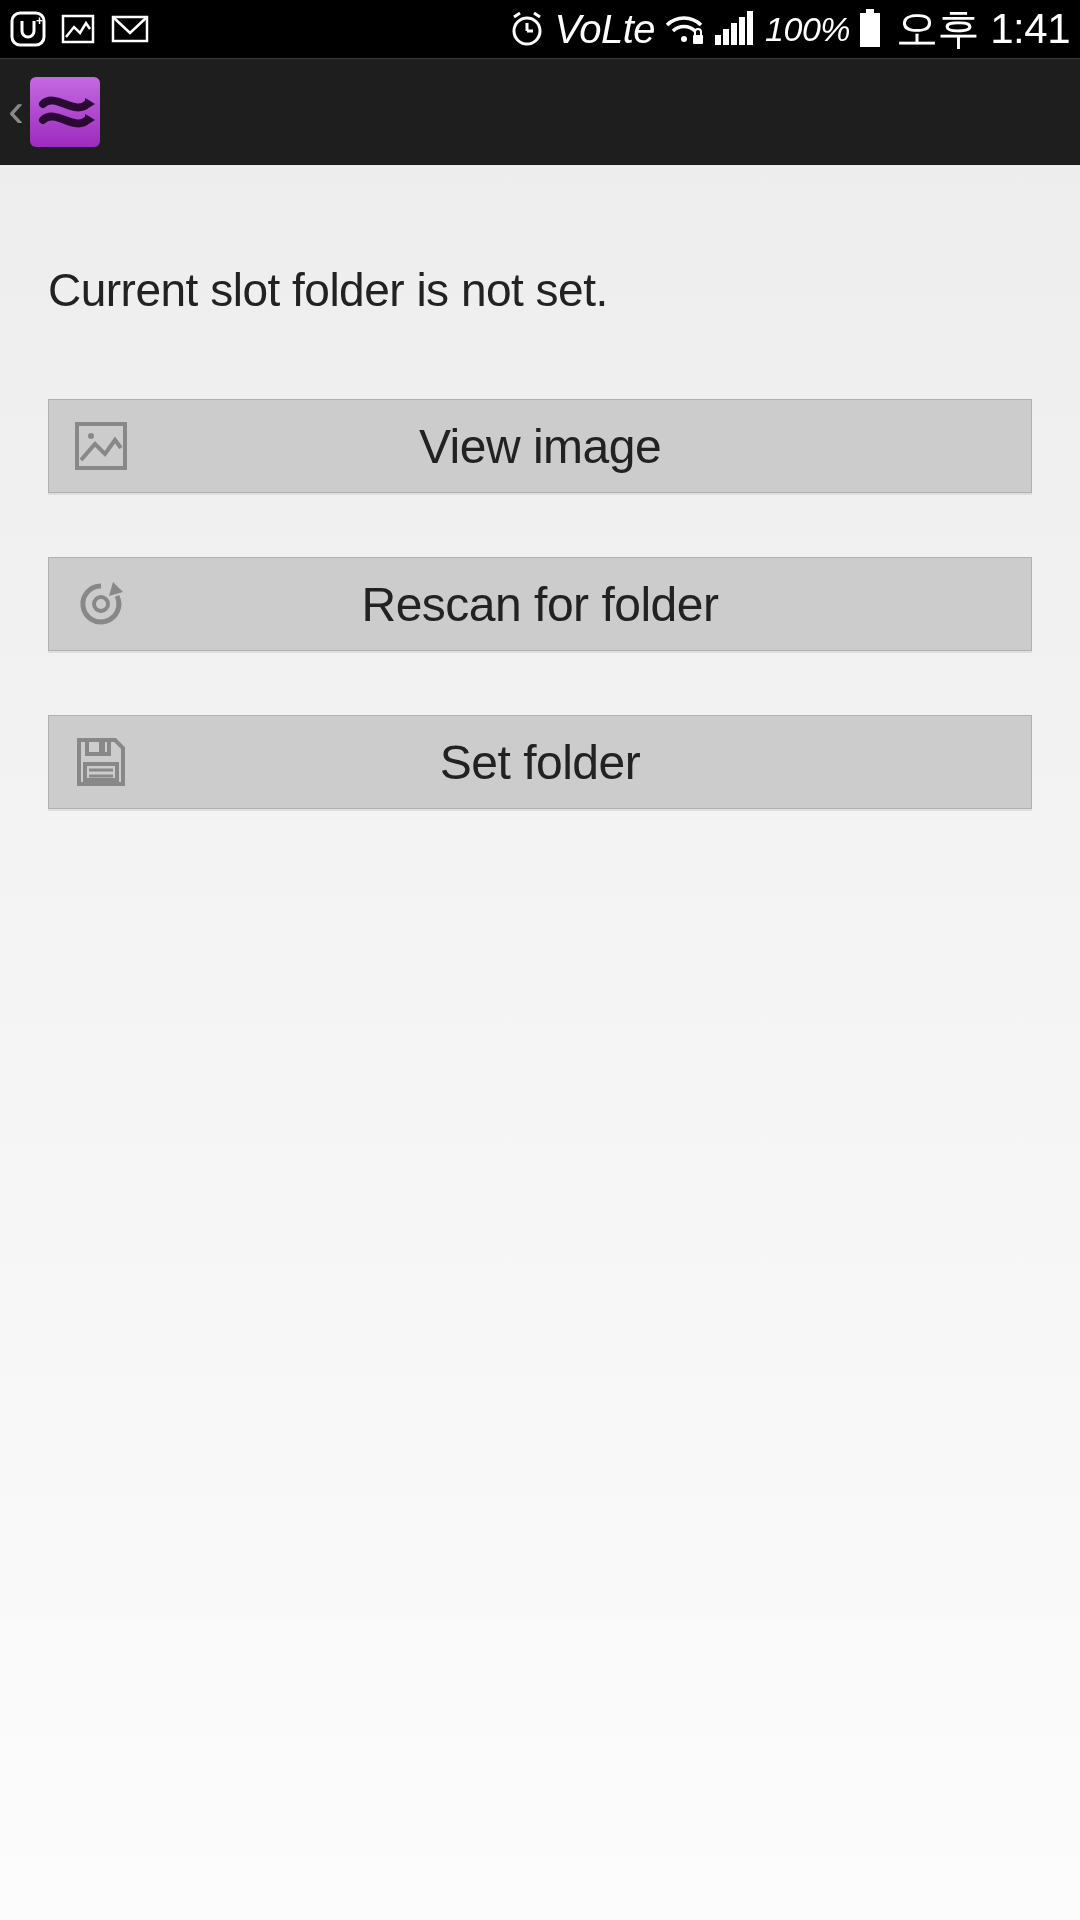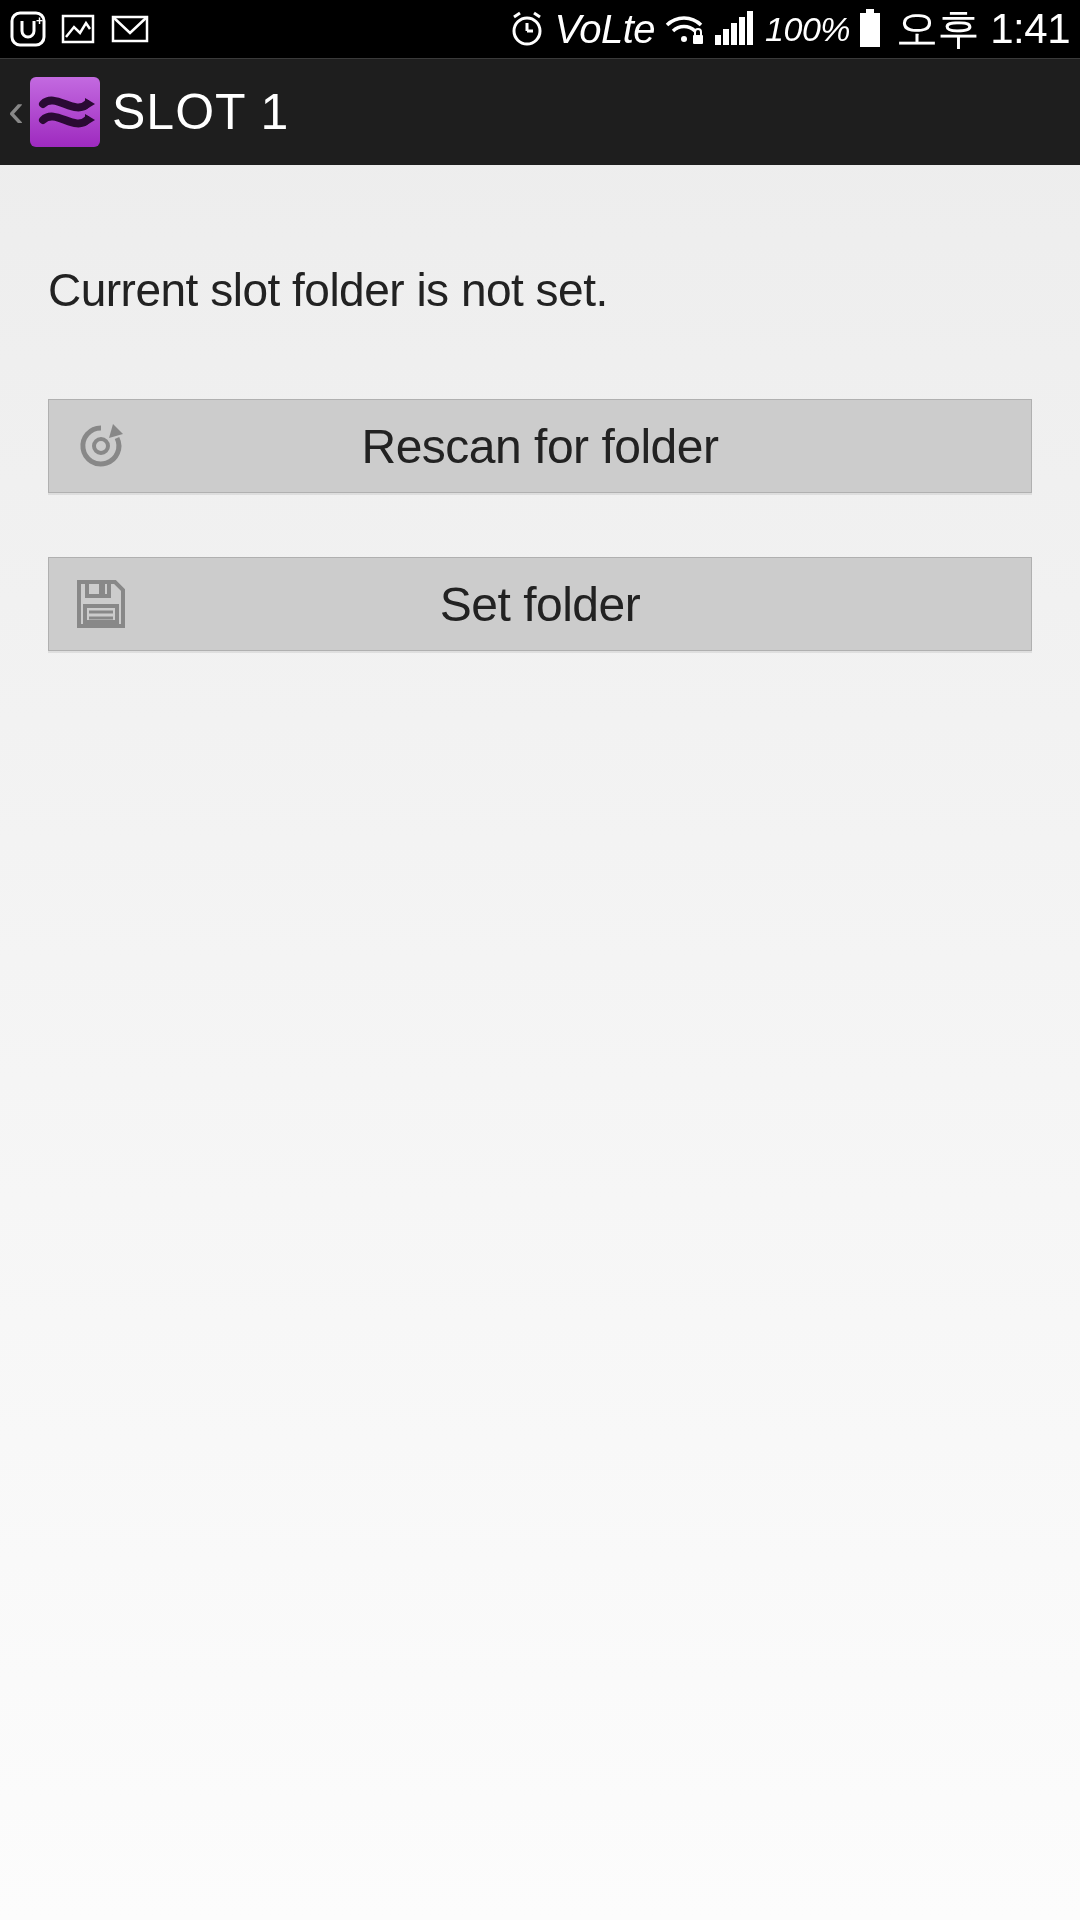--- a/index.html
+++ b/index.html
@@ -166,26 +166,35 @@
 <div class="app-bar">
   <span class="back-caret">‹</span>
   <span class="app-logo">
     <svg width="60" height="60" viewBox="0 0 60 60">
       <path d="M8 22 C 20 10, 40 34, 52 22" fill="none" stroke="#2a0a33" stroke-width="8" stroke-linecap="round"></path>
       <path d="M8 38 C 20 26, 40 50, 52 38" fill="none" stroke="#2a0a33" stroke-width="8" stroke-linecap="round"></path>
       <polygon points="50,16 60,22 50,28" fill="#2a0a33"></polygon>
       <polygon points="50,32 60,38 50,44" fill="#2a0a33"></polygon>
     </svg>
   </span>
-  <span class="app-title">SLOT 1</span>
 </div>
 
 <div class="content">
   <div class="status-msg">Current slot folder is not set.</div>
 
+  <div class="btn">
+    <span class="btn-icon">
+      <svg width="56" height="56" viewBox="0 0 56 56">
+        <rect x="4" y="6" width="48" height="44" fill="none" stroke="#888" stroke-width="4"></rect>
+        <polyline points="8,42 22,26 32,36 42,22 48,30" fill="none" stroke="#888" stroke-width="4"></polyline>
+        <circle cx="18" cy="18" r="3" fill="#888"></circle>
+      </svg>
+    </span>
+    <span class="btn-label">View image</span>
+  </div>
 
   <div class="btn">
     <span class="btn-icon">
       <svg width="56" height="56" viewBox="0 0 56 56">
         <path d="M28 10 a18 18 0 1 0 16 10" fill="none" stroke="#888" stroke-width="5"></path>
         <polygon points="40,6 50,16 36,20" fill="#888"></polygon>
         <circle cx="28" cy="28" r="7" fill="none" stroke="#888" stroke-width="4"></circle>
       </svg>
     </span>
     <span class="btn-label">Rescan for folder</span>

